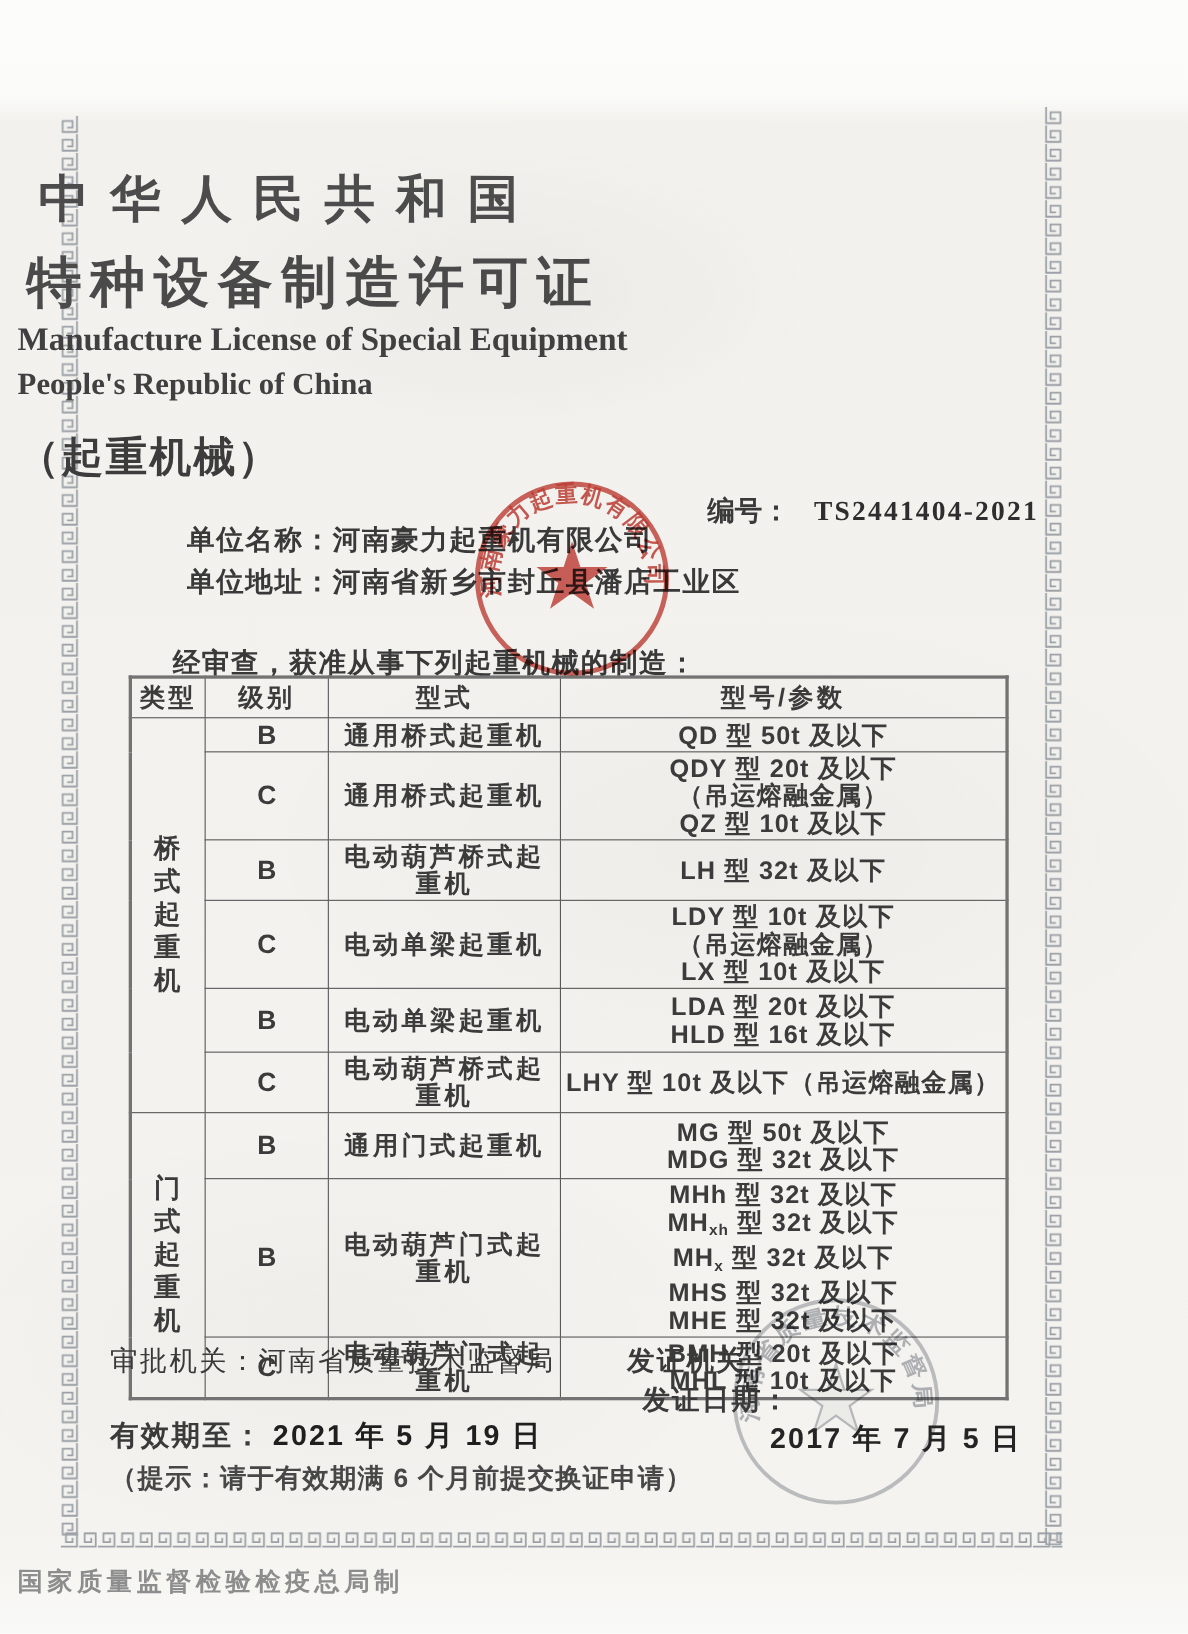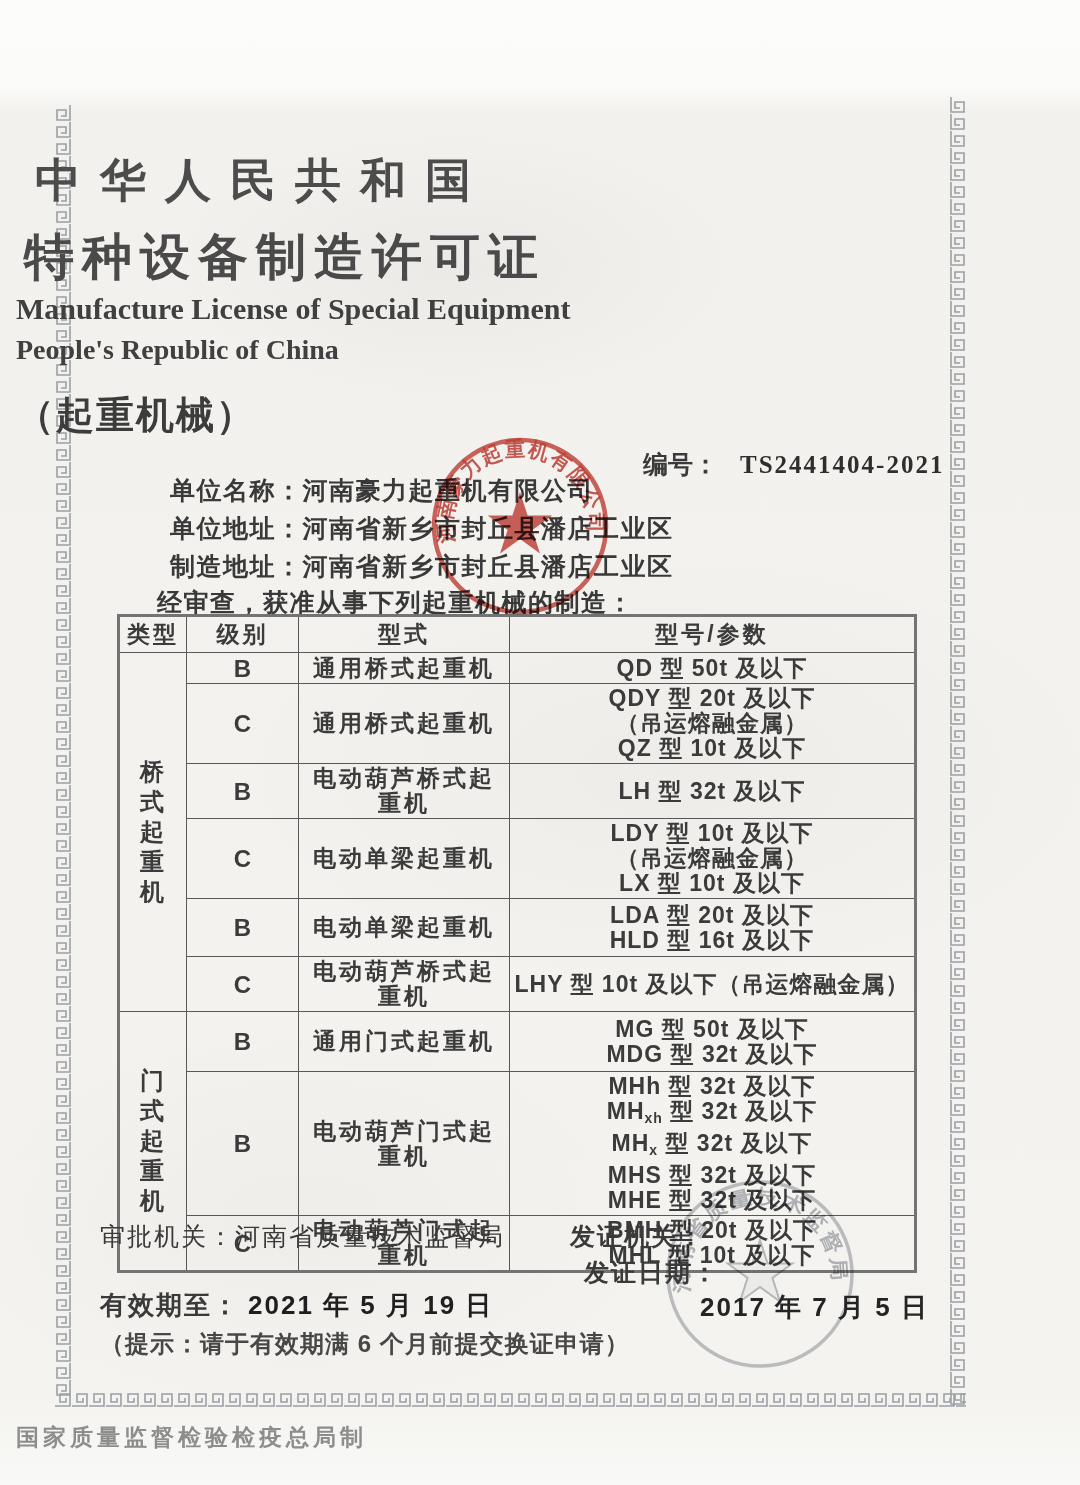--- a/index.html
+++ b/index.html
@@ -104,23 +104,20 @@
 <div class="abs license-line">
   <span>编号：</span><span class="license-no">TS2441404-2021</span>
 </div>
 
 <div class="abs info-block">
   <div class="info-line">
     <span>单位名称：</span><span>河南豪力起重机有限公司</span>
   </div>
   <div class="info-line">
     <span>单位地址：</span><span>河南省新乡市封丘县潘店工业区</span>
-  </div>
-  <div class="info-line">
-    <span>制造地址：</span><span>河南省新乡市封丘县潘店工业区</span>
   </div>
 </div>
 <div class="abs approval-note">经审查，获准从事下列起重机械的制造：</div>
 
 <table class="license-table">
   <colgroup>
     <col style="width:68px">
       <col style="width:112px">
       <col style="width:211px">
       <col style="width:406px">

